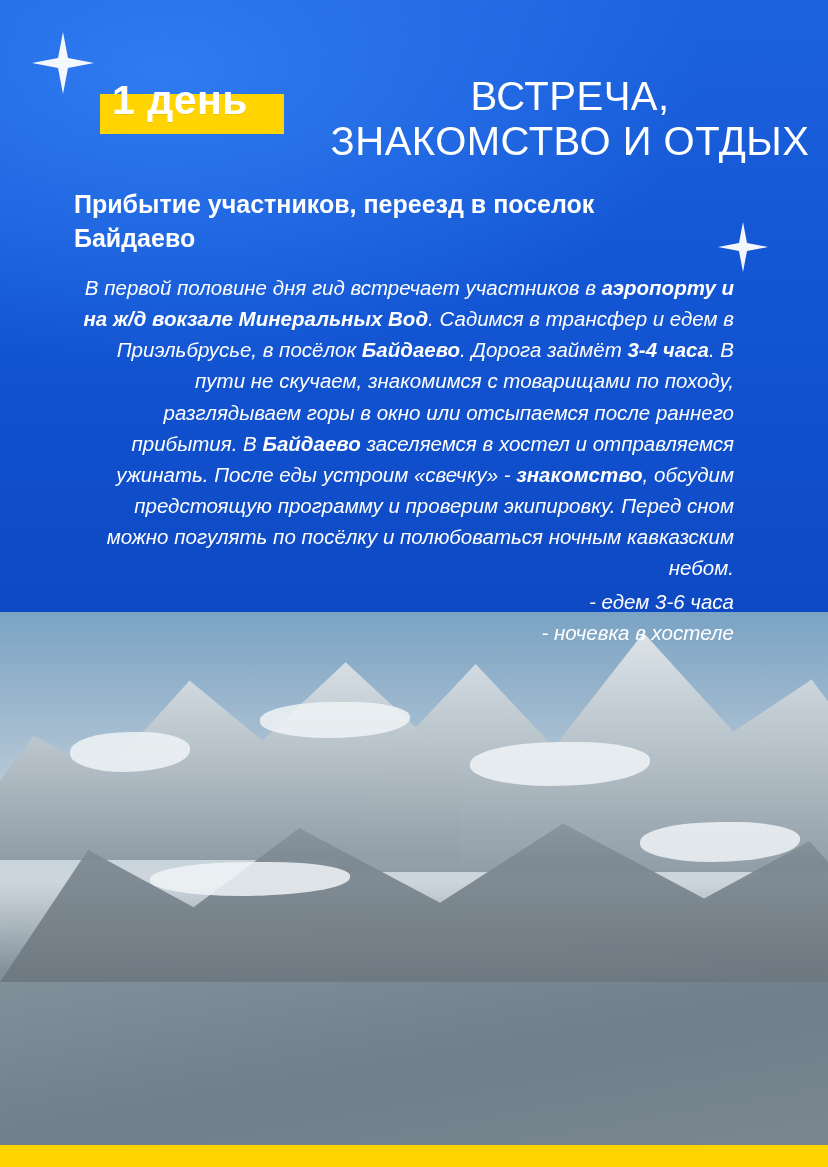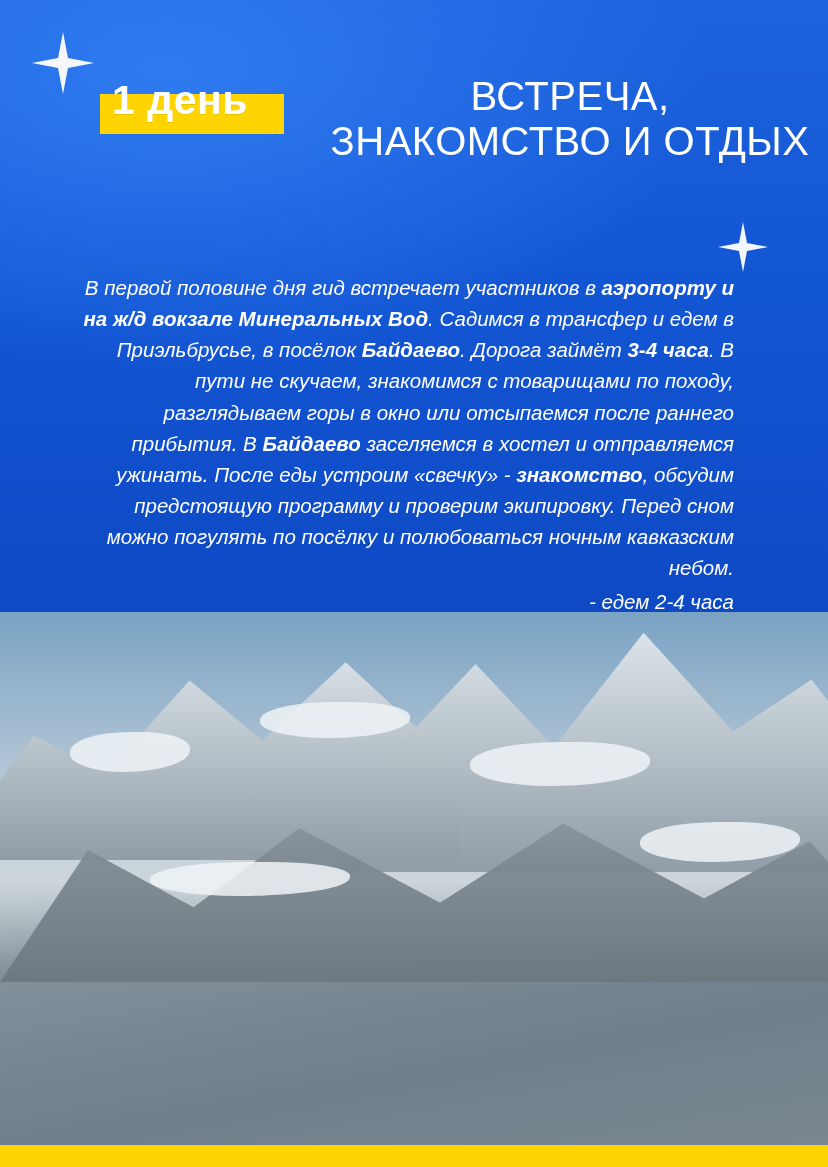--- a/index.html
+++ b/index.html
@@ -166,22 +166,24 @@
       <div class="snowpatch" style="left:470px; top:130px; width:180px; height:44px;"></div>
       <div class="snowpatch" style="left:640px; top:210px; width:160px; height:40px;"></div>
       <div class="snowpatch" style="left:150px; top:250px; width:200px; height:34px;"></div>
 
     </div>
   </div>
 
   <div class="day-badge"></div>
   <div class="day-label">1 день</div>
   <div class="header-title">ВСТРЕЧА, ЗНАКОМСТВО И ОТДЫХ</div>
+  <div class="subtitle">Прибытие участников, переезд в поселок Байдаево</div>
 
   <div class="body-text">
     <span id="paragraph"><span>В первой половине дня гид встречает участников в </span><b>аэропорту и на ж/д вокзале Минеральных Вод</b><span>. Садимся в трансфер и едем в Приэльбрусье, в посёлок </span><b>Байдаево</b><span>. Дорога займёт </span><b>3-4 часа</b><span>. В пути не скучаем, знакомимся с товарищами по походу, разглядываем горы в окно или отсыпаемся после раннего прибытия. В </span><b>Байдаево</b><span> заселяемся в хостел и отправляемся ужинать. После еды устроим «свечку» - </span><b>знакомство</b><span>, обсудим предстоящую программу и проверим экипировку. Перед сном можно погулять по посёлку и полюбоваться ночным кавказским небом.</span></span>
     <div class="bullets" id="bullets">
-        <div>- едем 2-4 часа</div>
+        <div>- едем 3-6 часа</div>
+        <div>- ночевка в хостеле</div>
       </div>
   </div>
 
   <div class="bottom-bar"></div>
 </div>
 
 </body></html>

